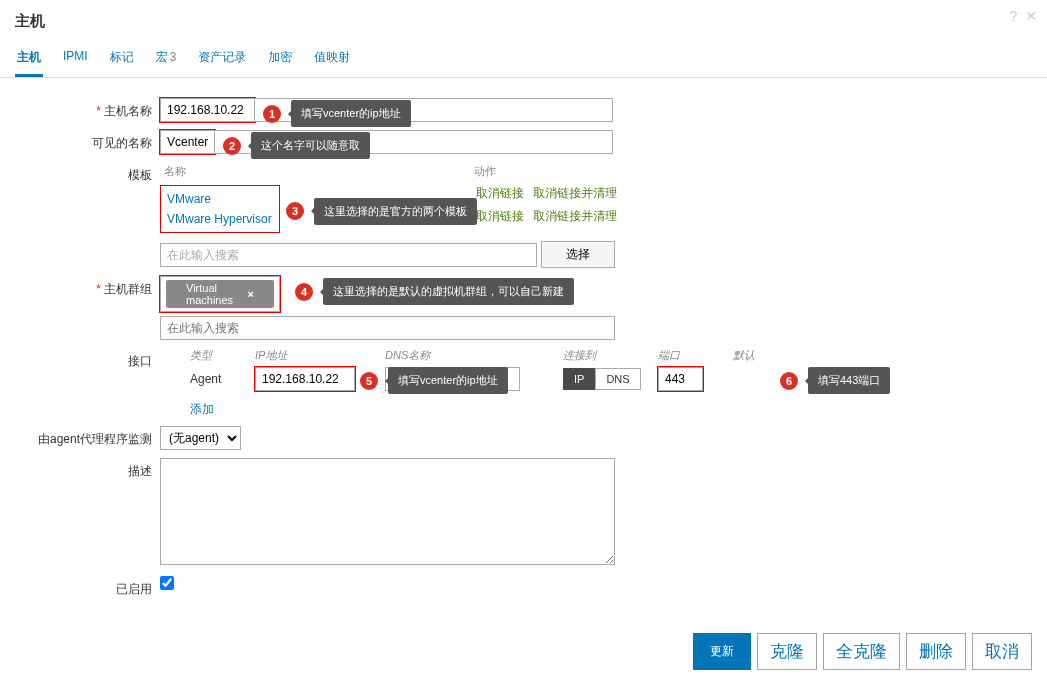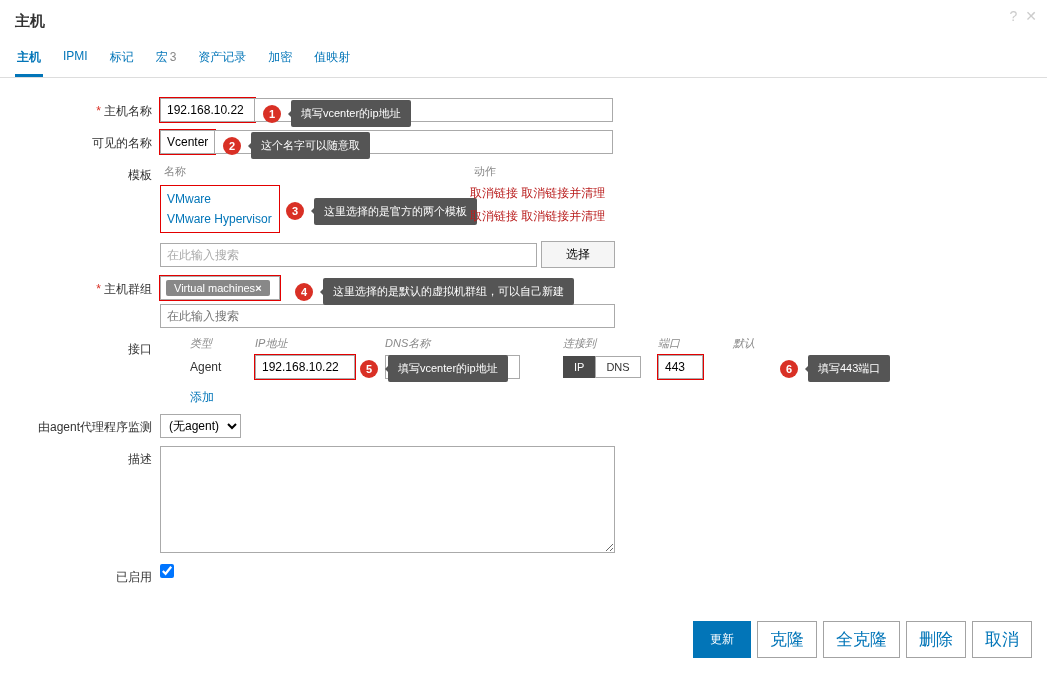--- a/index.html
+++ b/index.html
@@ -29,26 +29,26 @@
     .bubble .txt { background: #555; color: #fff; padding: 6px 10px; margin-left: 10px; font-size: 11px; position: relative; border-radius: 2px; white-space: nowrap; }
     .bubble .txt::before { content:''; position:absolute; left:-7px; top:50%; transform:translateY(-50%); border:4px solid transparent; border-right-color:#555; }
     .template-box { width: 455px; }
     .template-hdr { display: flex; font-size: 11px; color: #888; padding: 2px 4px 6px 4px; }
     .template-hdr .c1 { width: 310px; }
     .template-list { border: 1.5px solid #e30000; display: inline-block; padding: 3px 0; margin-bottom: 4px; }
     .template-list .line { display: flex; align-items: center; }
     .template-list .name { width: 118px; color: #0275b8; cursor: pointer; padding: 3px 6px; font-size: 12px; }
     .template-actions { position: absolute; left: 455px; top: 20px; font-size: 12px; white-space:nowrap; }
     .template-actions div { padding: 3px 0; }
-    .template-actions a { color: #b91c1c; cursor: pointer; text-decoration: none; }
+    .template-actions a { color: #4d7c0f; cursor: pointer; text-decoration: none; margin-left: 6px; }
     .search-row { display: flex; gap: 4px; margin-top: 4px; align-items:center;}
     .search-row input { flex: 1; border: 1px solid #aaa; padding: 4px 6px; font-size: 12px; }
     .search-row input::placeholder { color: #aaa; }
     .btn { border: 1px solid #aaa; background: #f5f5f5; padding: 4px 24px; cursor: pointer; font-size: 12px; }
-    .tag-pill { background: #888; color: #fff; padding: 2px 8px; font-size: 11px; border-radius: 2px; display: inline-flex; align-items: center; }
+    .tag-pill { background: #888; color: #fff; padding: 2px 20px; font-size: 11px; border-radius: 2px; display: inline-flex; align-items: center; gap: 6px; }
     .tag-pill .x { cursor: pointer; font-weight: bold; }
     .group-input { width: 455px; border: 1px solid #aaa; padding: 3px 5px; font-size:12px;}
     .group-input.hl { outline: 1.5px solid #e30000; outline-offset:0; }
     .iface-hdr { display: grid; grid-template-columns: 65px 130px 178px 95px 75px 60px; font-size: 11px; color: #888; padding-bottom: 4px; font-style: italic; }
     .iface-row { display: grid; grid-template-columns: 65px 130px 178px 95px 75px 60px; align-items: center; gap: 0; }
     .iface-row .c { padding-right: 5px; font-size:12px;}
     .toggle-btns { display:flex; }
     .tg { border: 1px solid #aaa; padding: 4px 10px; background: #fff; cursor: pointer; font-size: 11px; }
     .tg.active { background: #4a4a4a; color: #fff; border-color:#4a4a4a;}
     .link { color: #0275b8; cursor: pointer; }

